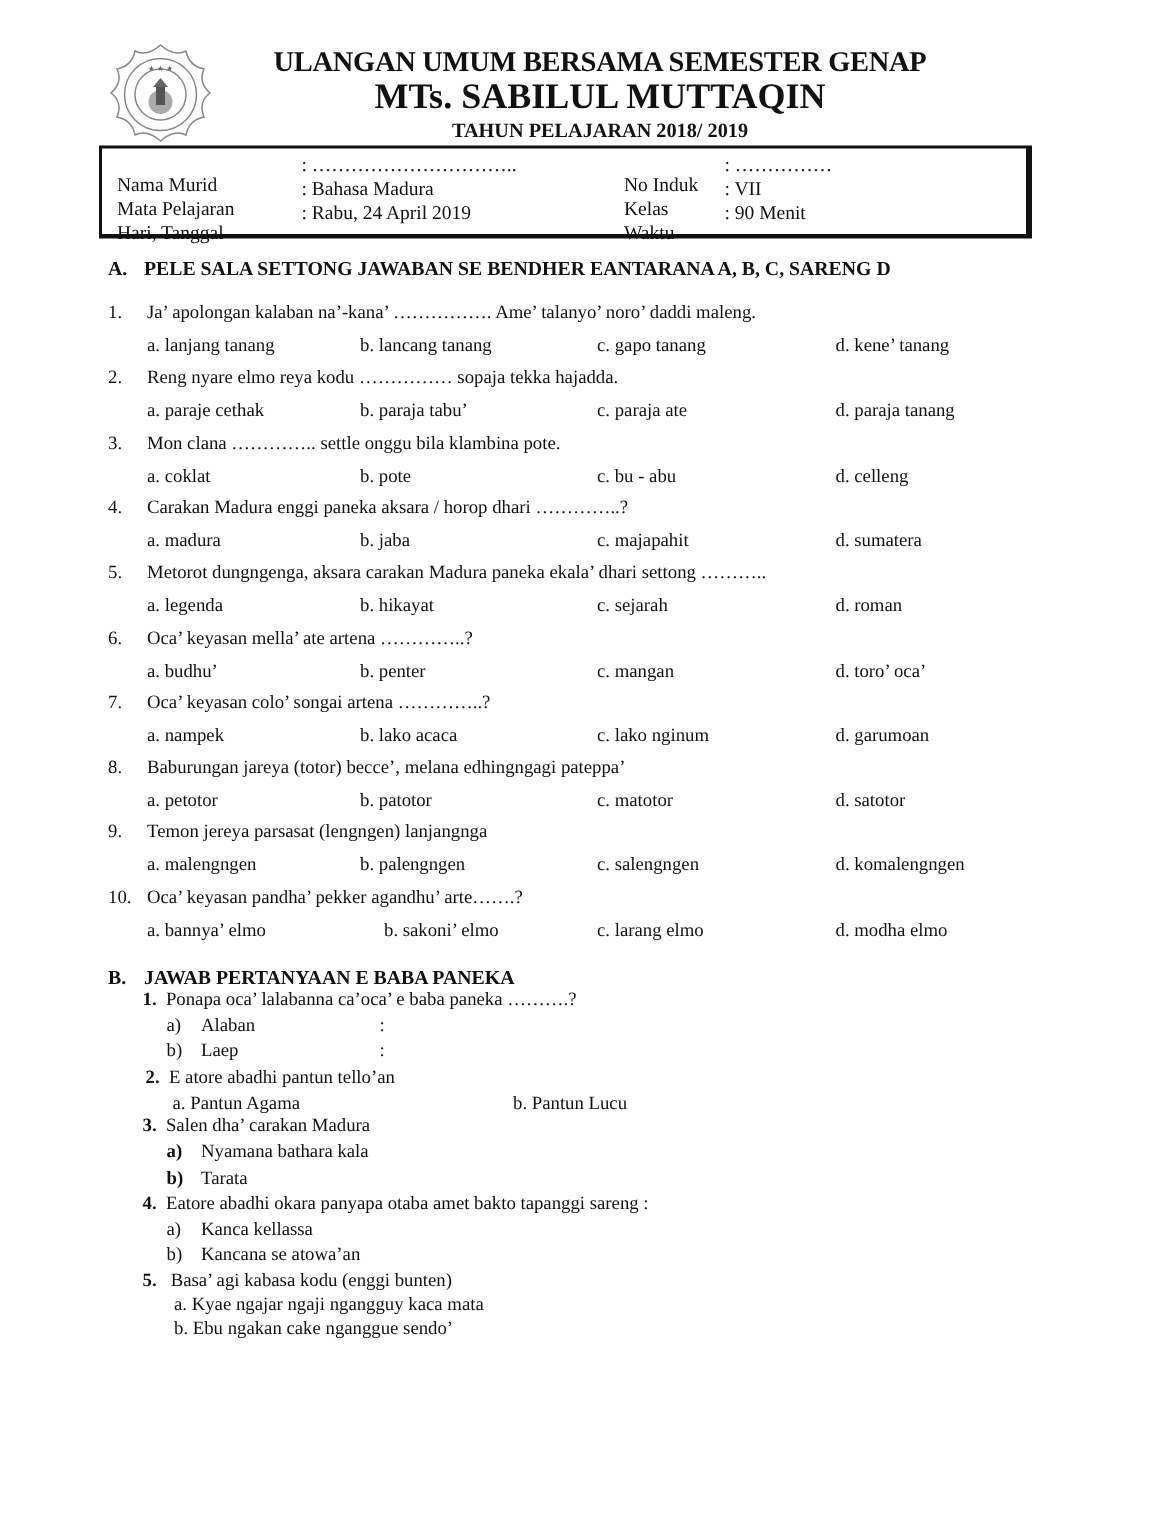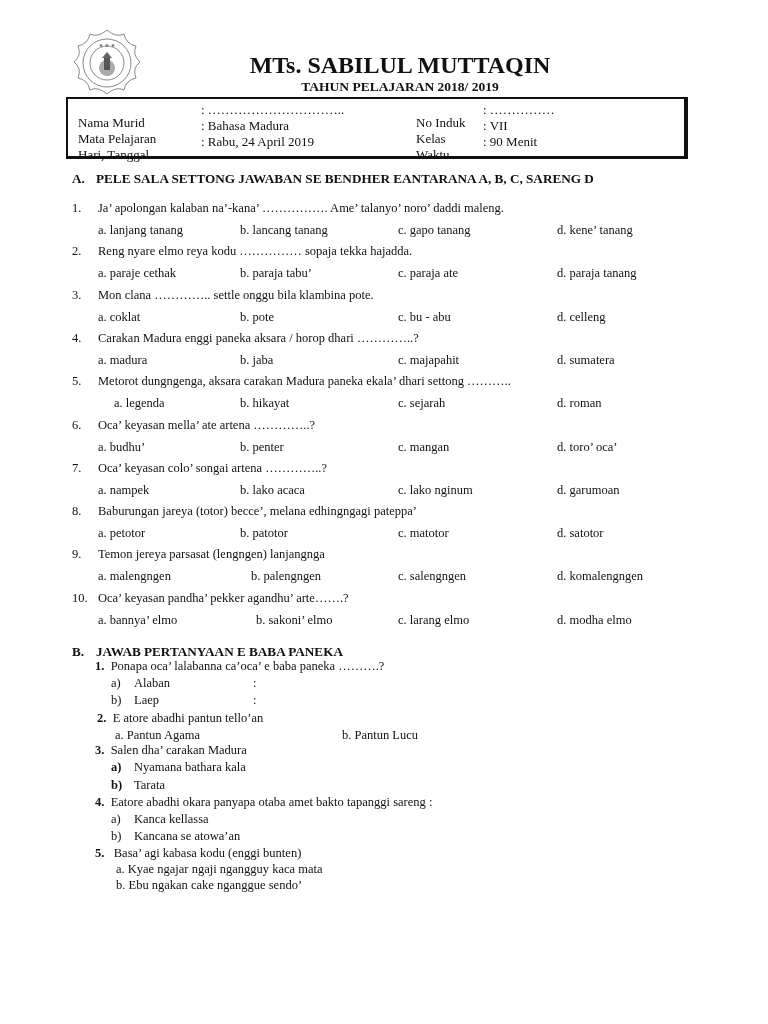--- a/index.html
+++ b/index.html
@@ -50,20 +50,21 @@
         <circle cx="41" cy="35" r="24"></circle>
         <circle cx="41" cy="35" r="17"></circle>
       </g>
       <circle cx="41" cy="40" r="8" fill="#aaa"></circle>
       <rect x="38" y="30" width="6" height="12" fill="#555"></rect>
       <path d="M36 30 L41 24 L46 30 Z" fill="#666"></path>
       <text x="41" y="19" font-size="5" text-anchor="middle" fill="#666" font-family="DejaVu Sans, sans-serif">★ ★ ★</text>
     </svg>
   </div>
 
+  <div class="hdr hdr1">ULANGAN UMUM BERSAMA SEMESTER GENAP</div>
   <div class="hdr hdr2">MTs. SABILUL MUTTAQIN</div>
   <div class="hdr hdr3">TAHUN PELAJARAN 2018/ 2019</div>
 
   <div class="infobox">
     <div class="info-row" style="left:10px; top:3px;">
       <span class="info-label" style="left:0;">Nama Murid</span>
       <span class="info-value" style="left:123px;">: …………………………..</span>
     </div>
     <div class="info-row" style="left:10px; top:19px;">
       <span class="info-label" style="left:0;">Mata Pelajaran</span>
@@ -123,21 +124,21 @@
         <span class="text">Carakan Madura enggi paneka aksara / horop dhari …………..?</span>
       </div>
       <div class="opt" style="left: 98px; top: 353px;">a. madura</div>
       <div class="opt" style="left: 240px; top: 353px;">b. jaba</div>
       <div class="opt" style="left: 398px; top: 353px;">c. majapahit</div>
       <div class="opt" style="left: 557px; top: 353px;">d. sumatera</div>
       <div class="q" style="top: 374px;">
         <span class="num">5.</span>
         <span class="text">Metorot dungngenga, aksara carakan Madura paneka ekala’ dhari settong ………..</span>
       </div>
-      <div class="opt" style="left: 98px; top: 396px; margin-left: 16px;">a. legenda</div>
+      <div class="opt" style="left: 98px; top: 396px;">a. legenda</div>
       <div class="opt" style="left: 240px; top: 396px;">b. hikayat</div>
       <div class="opt" style="left: 398px; top: 396px;">c. sejarah</div>
       <div class="opt" style="left: 557px; top: 396px;">d. roman</div>
       <div class="q" style="top: 418px;">
         <span class="num">6.</span>
         <span class="text">Oca’ keyasan mella’ ate artena …………..?</span>
       </div>
       <div class="opt" style="left: 98px; top: 440px;">a. budhu’</div>
       <div class="opt" style="left: 240px; top: 440px;">b. penter</div>
       <div class="opt" style="left: 398px; top: 440px;">c. mangan</div>
@@ -156,21 +157,21 @@
       </div>
       <div class="opt" style="left: 98px; top: 526px;">a. petotor</div>
       <div class="opt" style="left: 240px; top: 526px;">b. patotor</div>
       <div class="opt" style="left: 398px; top: 526px;">c. matotor</div>
       <div class="opt" style="left: 557px; top: 526px;">d. satotor</div>
       <div class="q" style="top: 547px;">
         <span class="num">9.</span>
         <span class="text">Temon jereya parsasat (lengngen) lanjangnga</span>
       </div>
       <div class="opt" style="left: 98px; top: 569px;">a. malengngen</div>
-      <div class="opt" style="left: 240px; top: 569px; margin-left: 11px;">b. palengngen</div>
+      <div class="opt" style="left: 240px; top: 569px;">b. palengngen</div>
       <div class="opt" style="left: 398px; top: 569px;">c. salengngen</div>
       <div class="opt" style="left: 557px; top: 569px;">d. komalengngen</div>
       <div class="q" style="top: 591px;">
         <span class="num">10.</span>
         <span class="text">Oca’ keyasan pandha’ pekker agandhu’ arte…….?</span>
       </div>
       <div class="opt" style="left: 98px; top: 613px;">a. bannya’ elmo</div>
       <div class="opt" style="left: 240px; top: 613px; padding-left: 16px;">b. sakoni’ elmo</div>
       <div class="opt" style="left: 398px; top: 613px;">c. larang elmo</div>
       <div class="opt" style="left: 557px; top: 613px;">d. modha elmo</div>

